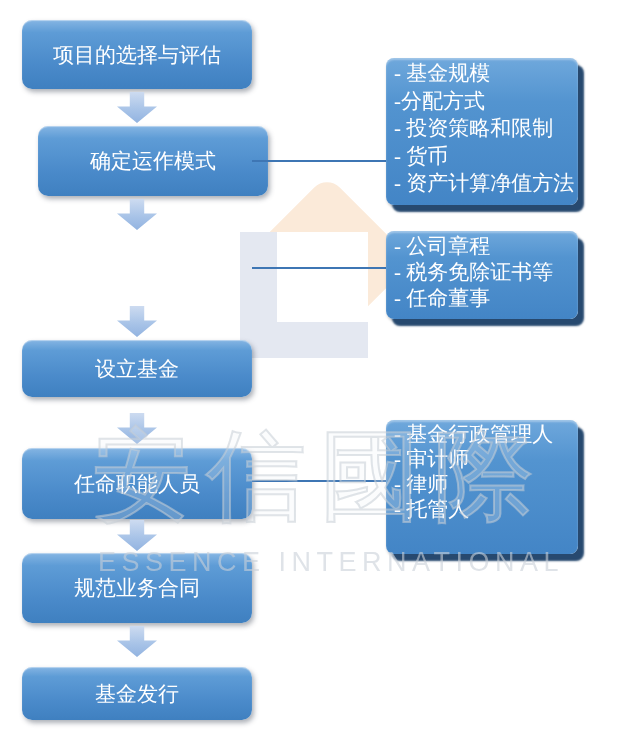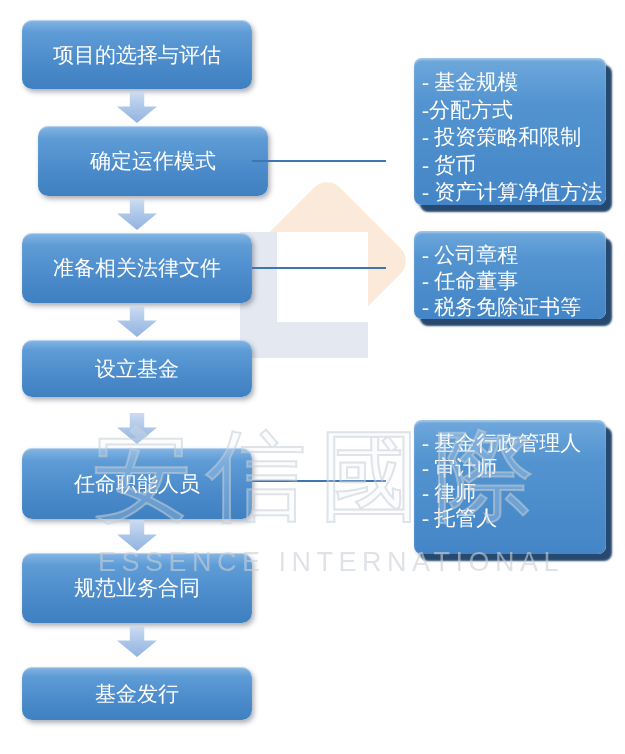--- a/index.html
+++ b/index.html
@@ -39,21 +39,21 @@
     filter:drop-shadow(1px 2px 1px rgba(110,125,150,.55));
   }
   .arr1{top:92px;} .arr2{top:199px;} .arr3{top:306px;}
   .arr4{top:413px;} .arr5{top:520px;} .arr6{top:626px;}
   .connector{position:absolute;left:252px;width:134px;height:2px;background:#3e76b4;}
   .conn1{top:160px;} .conn2{top:267px;} .conn3{top:480px;}
   .callout{
     position:absolute;left:386px;width:192px;border-radius:8px;
     background:linear-gradient(180deg,#6fa8dc 0%,#5394d0 30%,#4385c6 100%);
     box-shadow:inset 0 2px 2px rgba(255,255,255,.35), 6px 7px 2px #27496f, 1px 2px 3px rgba(0,0,0,.25);
-    color:#ffffff;font-size:21px;box-sizing:border-box;padding:11px 8px;margin-left:28px;
+    color:#ffffff;font-size:21px;box-sizing:border-box;padding:2px 8px;
   }
   .callout1{top:58px;height:147px;line-height:27.5px;}
   .callout2{top:231px;height:88px;line-height:26px;}
   .callout3{top:420px;height:134px;line-height:25px;}
   .callout-line{white-space:nowrap;}
   
   .wm-text{position:absolute;z-index:3;pointer-events:none;font-weight:normal;}
   .wm-cjk{
     left:92px;top:424px;font-size:100px;line-height:1.05;letter-spacing:14px;
     font-family:"Liberation Serif","DejaVu Serif",serif;
@@ -79,23 +79,20 @@
   </div>
 
   <div class="flow-layer">
 
     <div class="step step1">
       <span>项目的选择与评估</span>
     </div>
     <div class="step step2">
       <span>确定运作模式</span>
     </div>
-    <div class="step step3">
-      <span>准备相关法律文件</span>
-    </div>
     <div class="step step4">
       <span>设立基金</span>
     </div>
     <div class="step step5">
       <span>任命职能人员</span>
     </div>
     <div class="step step6">
       <span>规范业务合同</span>
     </div>
     <div class="step step7">
@@ -115,22 +112,22 @@
 
     <div class="callout callout1">
       <div class="callout-line">- 基金规模</div>
       <div class="callout-line">-分配方式</div>
       <div class="callout-line">- 投资策略和限制</div>
       <div class="callout-line">- 货币</div>
       <div class="callout-line">- 资产计算净值方法</div>
     </div>
     <div class="callout callout2">
       <div class="callout-line">- 公司章程</div>
+      <div class="callout-line">- 税务免除证书等</div>
       <div class="callout-line">- 任命董事</div>
-      <div class="callout-line">- 税务免除证书等</div>
     </div>
     <div class="callout callout3">
       <div class="callout-line">- 基金行政管理人</div>
       <div class="callout-line">- 审计师</div>
       <div class="callout-line">- 律师</div>
       <div class="callout-line">- 托管人</div>
     </div>
   </div>
 
   <div class="wm-text wm-cjk">安信國際</div>

